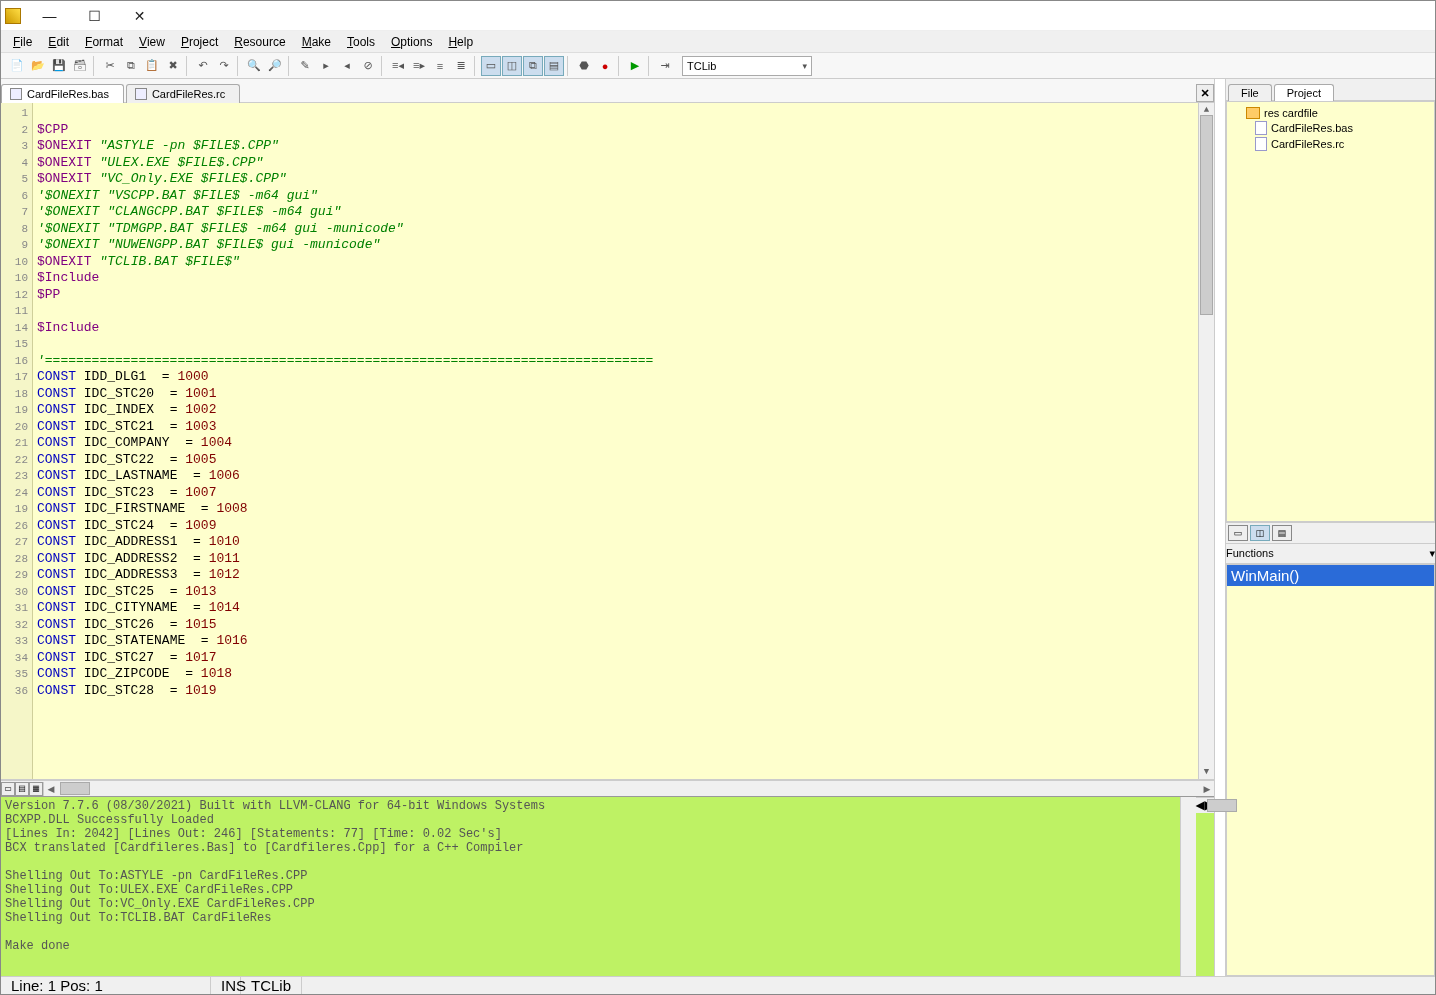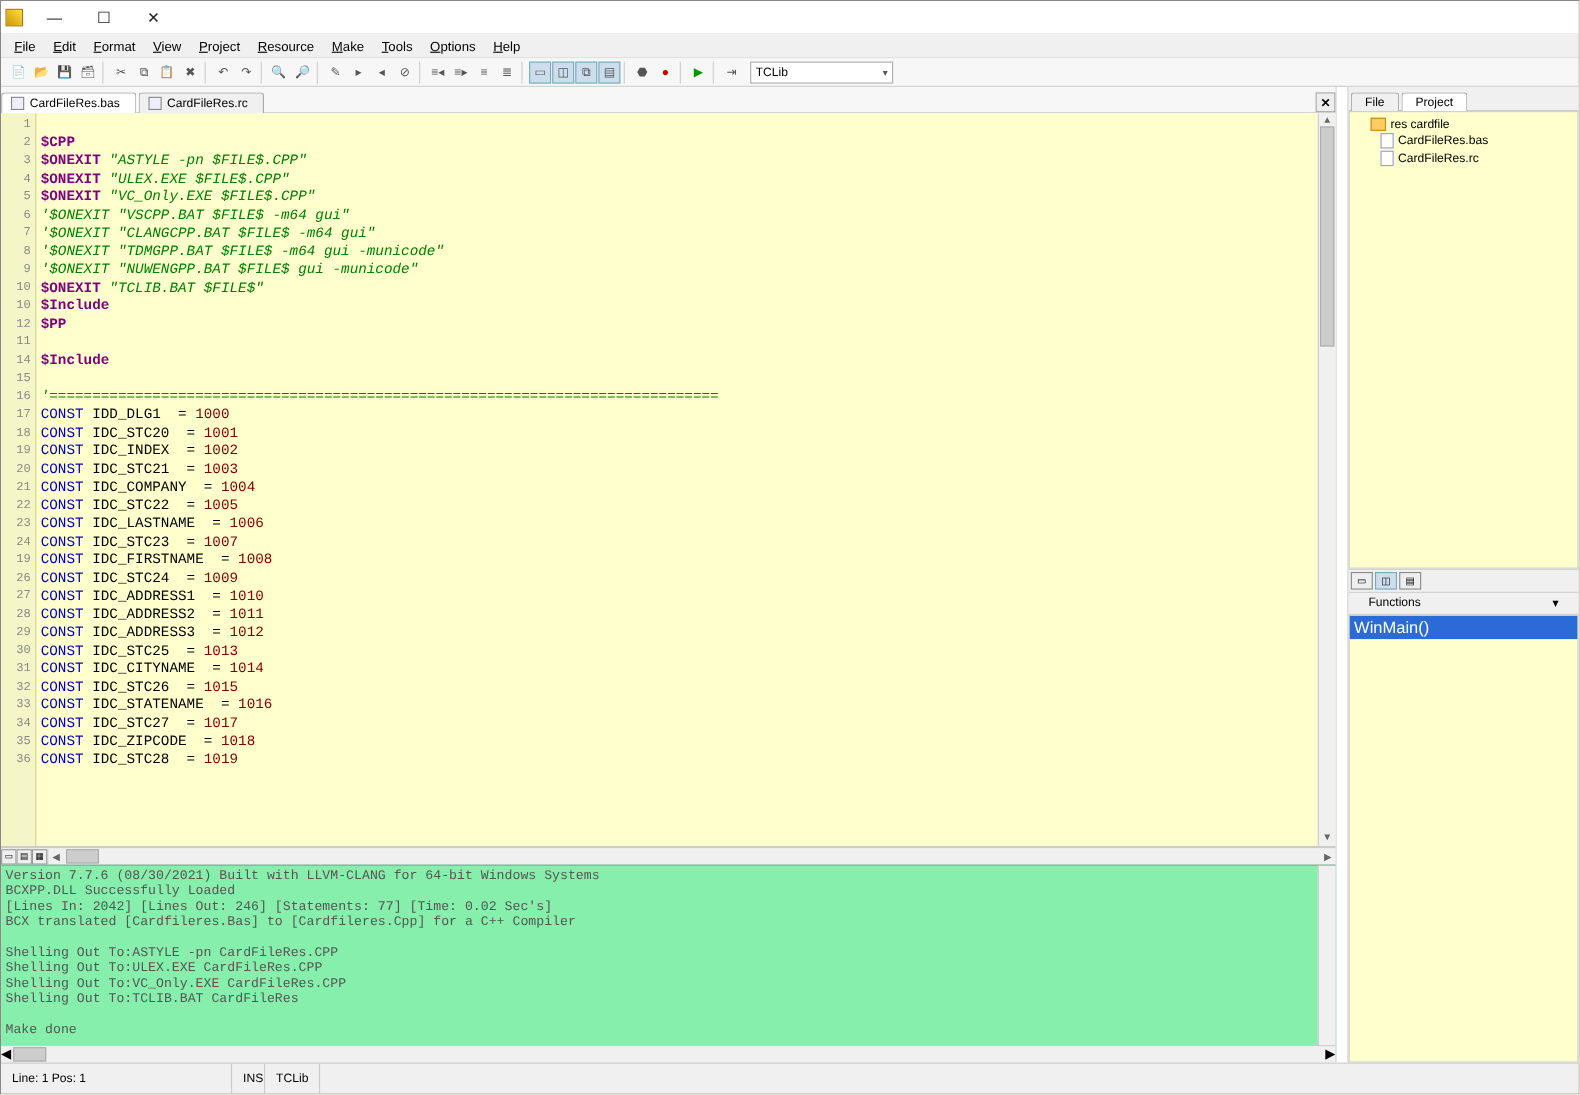--- a/index.html
+++ b/index.html
@@ -41,56 +41,56 @@
 .tab.active { background:#fff;}
 .tab-icon { width:12px; height:12px; border:1px solid #888; background:#eef;}
 .tab-close { margin-left:auto; width:18px; height:18px; border:1px solid #aaa; background:#eee; display:flex; align-items:center; justify-content:center; font-size:11px; font-weight:bold;}
 
 .editor-wrap { flex:1; display:flex; min-height:0; background:#feffcd; font-family:Consolas,"Courier New",monospace; font-size:13px; line-height:16.5px; border-bottom:1px solid #ccc; position:relative;}
 .gutter { width:32px; background:#f5f6c8; border-right:1px solid #cfcf9a; color:#888; text-align:right; padding:2px 4px 0 0; font-size:11px;}
 .code { flex:1; padding:2px 4px; white-space:pre; overflow:hidden;}
 .code .kw { color:#0000c0;}
 .code .str { color:#008000; font-style:italic;}
 .code .cmt { color:#008000; font-style:italic;}
-.code .pre { color:#800080;font-weight:bold;}
+.code .pre { color:#800080;}
 .code .num { color:#800000;}
 .vscroll { width:16px; background:#f0f0f0; border-left:1px solid #ccc; position:relative;}
 .vscroll .thumb { position:absolute; top:12px; left:1px; right:1px; height:200px; background:#cdcdcd; border:1px solid #aaa;}
 .vscroll .arr { position:absolute; left:0; right:0; height:14px; display:flex; align-items:center; justify-content:center; font-size:9px; color:#666;}
 .vscroll .arr.up { top:0;}
 .vscroll .arr.down { bottom:0;}
 
 .hscroll { height:16px; background:#f0f0f0; border-top:1px solid #ccc; display:flex; align-items:center;}
 .hscroll .arr { width:14px; text-align:center; font-size:9px; color:#666;}
 .hscroll .track { flex:1; height:100%; position:relative;}
 .hscroll .thumb { position:absolute; top:1px; bottom:1px; left:2px; width:30px; background:#cdcdcd; border:1px solid #aaa;}
 .togglebtns { display:flex; border-right:1px solid #ccc;}
 .togglebtn { width:14px; height:14px; border:1px solid #999; background:#eee; font-size:8px; display:flex; align-items:center; justify-content:center;}
 
-.output-pane { height:180px; display:flex; flex-direction:column; background:#86efac; border-top:1px solid #999;}
+.output-pane { height:180px; display:flex; flex-direction:row; background:#bef264; border-top:1px solid #999;}
 .output-text { flex:1; font-family:Consolas,"Courier New",monospace; font-size:12px; color:#555; padding:2px 4px; white-space:pre; position:relative;}
 .output-scroll-v { width:16px; background:#f0f0f0; border-left:1px solid #ccc;}
 .output-wrap { flex:1; display:flex; min-height:0;}
 .output-hscroll { height:16px; background:#f0f0f0; border-top:1px solid #ccc; display:flex;}
 
-.statusbar { height:28px; background:#f0f0f0; border-top:1px solid #ccc; display:flex; align-items:center; font-size:11px;}
+.statusbar { height:18px; background:#f0f0f0; border-top:1px solid #ccc; display:flex; align-items:center; font-size:15px;}
 .status-cell { padding:0 10px; border-right:1px solid #ccc; height:100%; display:flex; align-items:center;}
 
 .right-tabs { height:22px; background:#f0f0f0; border-bottom:1px solid #ccc; display:flex; align-items:flex-end;}
 .rtab { padding:2px 12px; border:1px solid #aaa; border-bottom:none; background:#f0f0f0; font-size:11px; border-radius:3px 3px 0 0; margin-left:2px; position:relative; top:1px;}
 .rtab.active { background:#fff;}
 .tree { flex:1; background:#feffcd; border:1px solid #ccc; padding:4px; font-size:11px; overflow:auto;}
 .tree-node { display:flex; align-items:center; gap:4px; padding:1px 15px;}
 .tree-node.child { padding-left:24px;}
 .tree-folder { width:14px; height:12px; background:#fc6; border:1px solid #c80;}
 .tree-file { width:12px; height:14px; background:#fff; border:1px solid #99c;}
 .right-mid-tabs { height:22px; display:flex; align-items:center; padding:2px; gap:2px; border-top:1px solid #ccc; border-bottom:1px solid #ccc; background:#f0f0f0;}
 .mtab { width:20px; height:16px; border:1px solid #888; background:#eee; font-size:9px; display:flex; align-items:center; justify-content:center;}
 .mtab.active { background:#cde; border-color:#7ab;}
-.func-header { height:20px; background:#f0f0f0; border-bottom:1px solid #ccc; padding:0 18px; font-size:11px; display:flex; align-items:center; justify-content:space-between;}
+.func-header { height:20px; background:#f0f0f0; border-bottom:1px solid #ccc; padding:0 0; font-size:11px; display:flex; align-items:center; justify-content:space-between;}
 .func-list { flex:1; background:#feffcd; border:1px solid #ccc; font-size:15px;}
 .func-item { background:#2a6bd8; color:#fff; padding:2px 4px;}
 </style>
 </head>
 <body>
 
 <div class="window">
 
   <div class="titlebar">
     <div class="titlebar-icon"></div>

